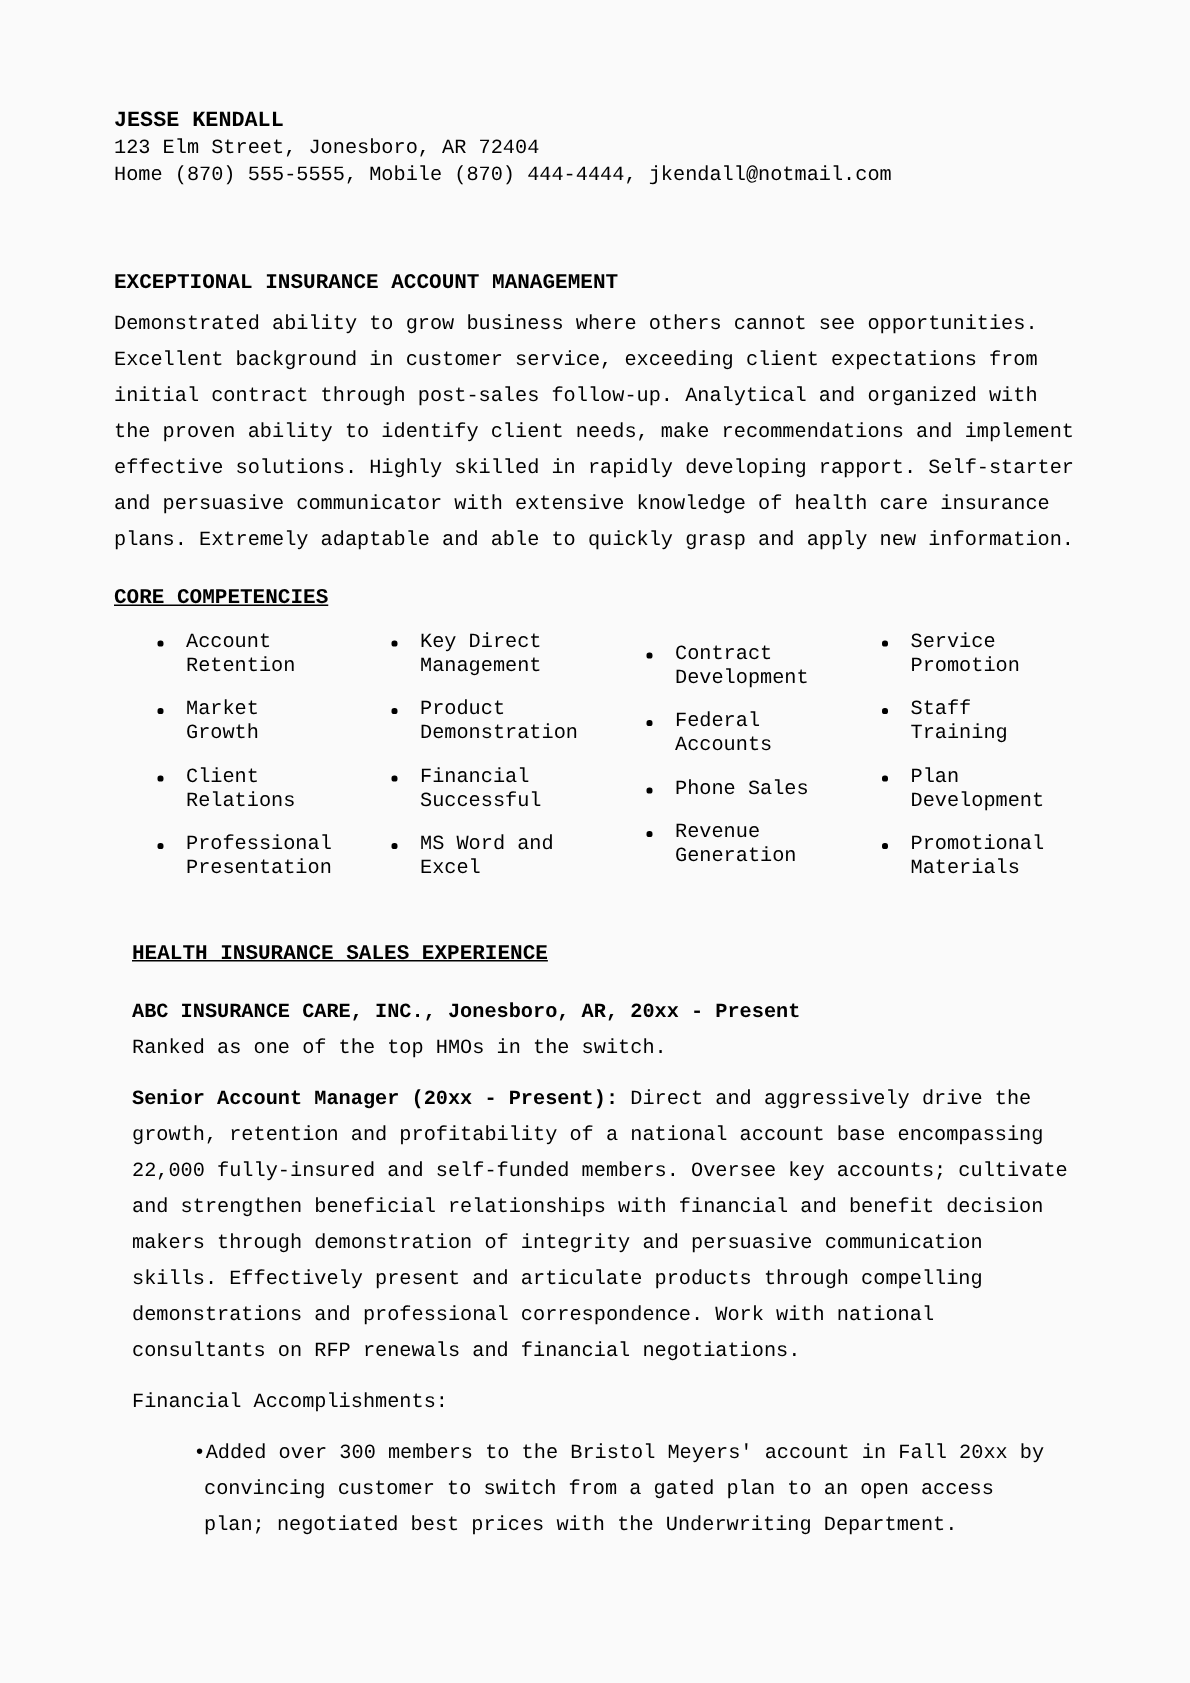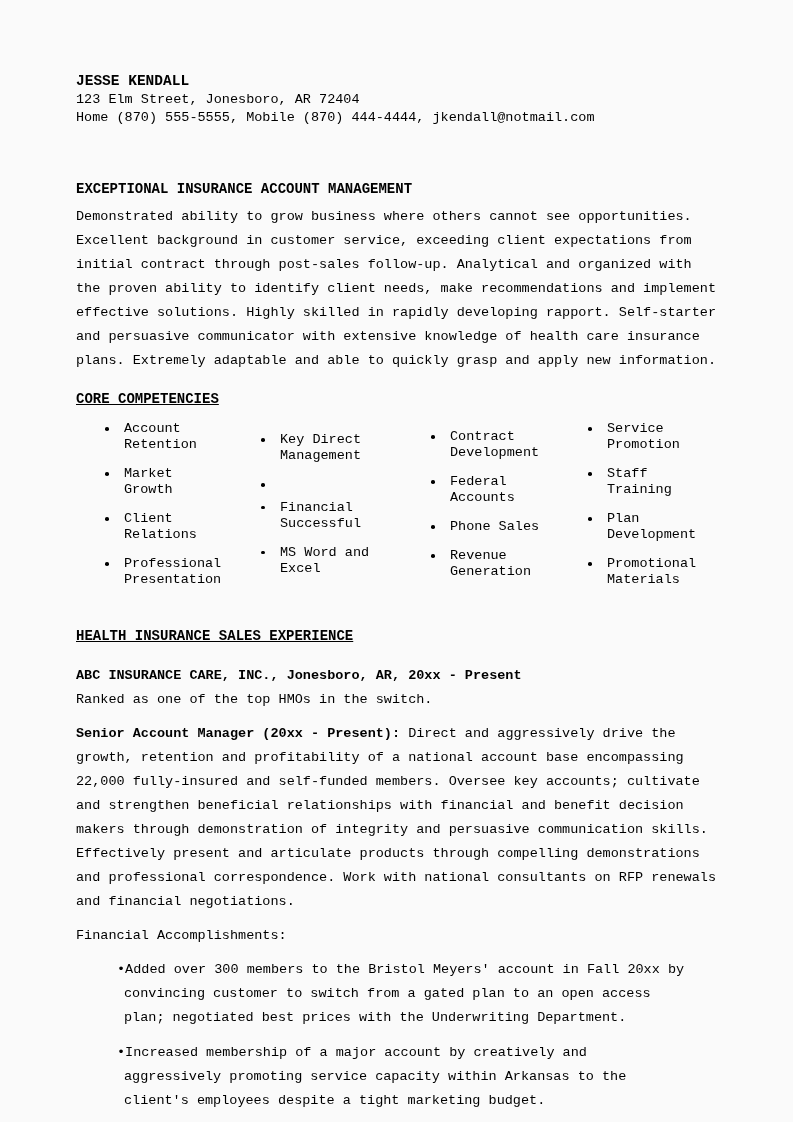--- a/index.html
+++ b/index.html
@@ -72,21 +72,21 @@
     margin-top: 6px;
     border-radius: 50%;
     background: #000;
   }
   .comp-text-1 { max-width: 100px; }
   .comp-text-2 { max-width: 126px; }
   .comp-text-3 { max-width: 124px; }
   .comp-text-4 { max-width: 112px; }
 
   
-  .experience-section { margin-top: 40px; }
+  .experience-section { margin-top: 40px; margin-left: 12px; }
   .company-line {
     margin: 19px 0 0 0;
     font-weight: bold;
     line-height: 24px;
   }
   .company-note { margin-top: 0; }
   .role-para { margin-top: 10px; }
   .accomp-label { margin-top: 10px; }
   .accomplishments {
     list-style: none;
@@ -140,20 +140,21 @@
         </li>
       </ul>
 
       <ul class="comp-list">
         <li class="comp-item">
           <span class="comp-dot"></span>
           <span class="comp-text-2">Key Direct Management</span>
         </li>
         <li class="comp-item">
           <span class="comp-dot"></span>
+          <span class="comp-text-2">Product Demonstration</span>
         </li>
         <li class="comp-item">
           <span class="comp-dot"></span>
           <span class="comp-text-2">Financial Successful</span>
         </li>
         <li class="comp-item">
           <span class="comp-dot"></span>
           <span class="comp-text-2">MS Word and Excel</span>
         </li>
       </ul>
@@ -200,17 +201,16 @@
   </section>
 
   <section class="experience-section">
     <h2 class="section-heading underlined">HEALTH INSURANCE SALES EXPERIENCE</h2>
     <p class="para company-line">ABC INSURANCE CARE, INC., Jonesboro, AR, 20xx - Present</p>
     <p class="para company-note">Ranked as one of the top HMOs in the switch.</p>
     <p class="para role-para"><span class="bold">Senior Account Manager (20xx - Present):</span><span> Direct and aggressively drive the growth, retention and profitability of a national account base encompassing 22,000 fully-insured and self-funded members. Oversee key accounts; cultivate and strengthen beneficial relationships with financial and benefit decision makers through demonstration of integrity and persuasive communication skills. Effectively present and articulate products through compelling demonstrations and professional correspondence. Work with national consultants on RFP renewals and financial negotiations.</span></p>
     <p class="para accomp-label">Financial Accomplishments:</p>
     <ul class="accomplishments">
       <li><span>•</span><span>Added over 300 members to the Bristol Meyers' account in Fall 20xx by convincing customer to switch from a gated plan to an open access plan; negotiated best prices with the Underwriting Department.</span></li>
-      <li><span>•</span><span>Increased membership of a major account by creatively and aggressively promoting service capacity within Arkansas to the client's employees despite a tight marketing budget.</span></li>
     </ul>
   </section>
 
 </div>
 
 </body></html>

